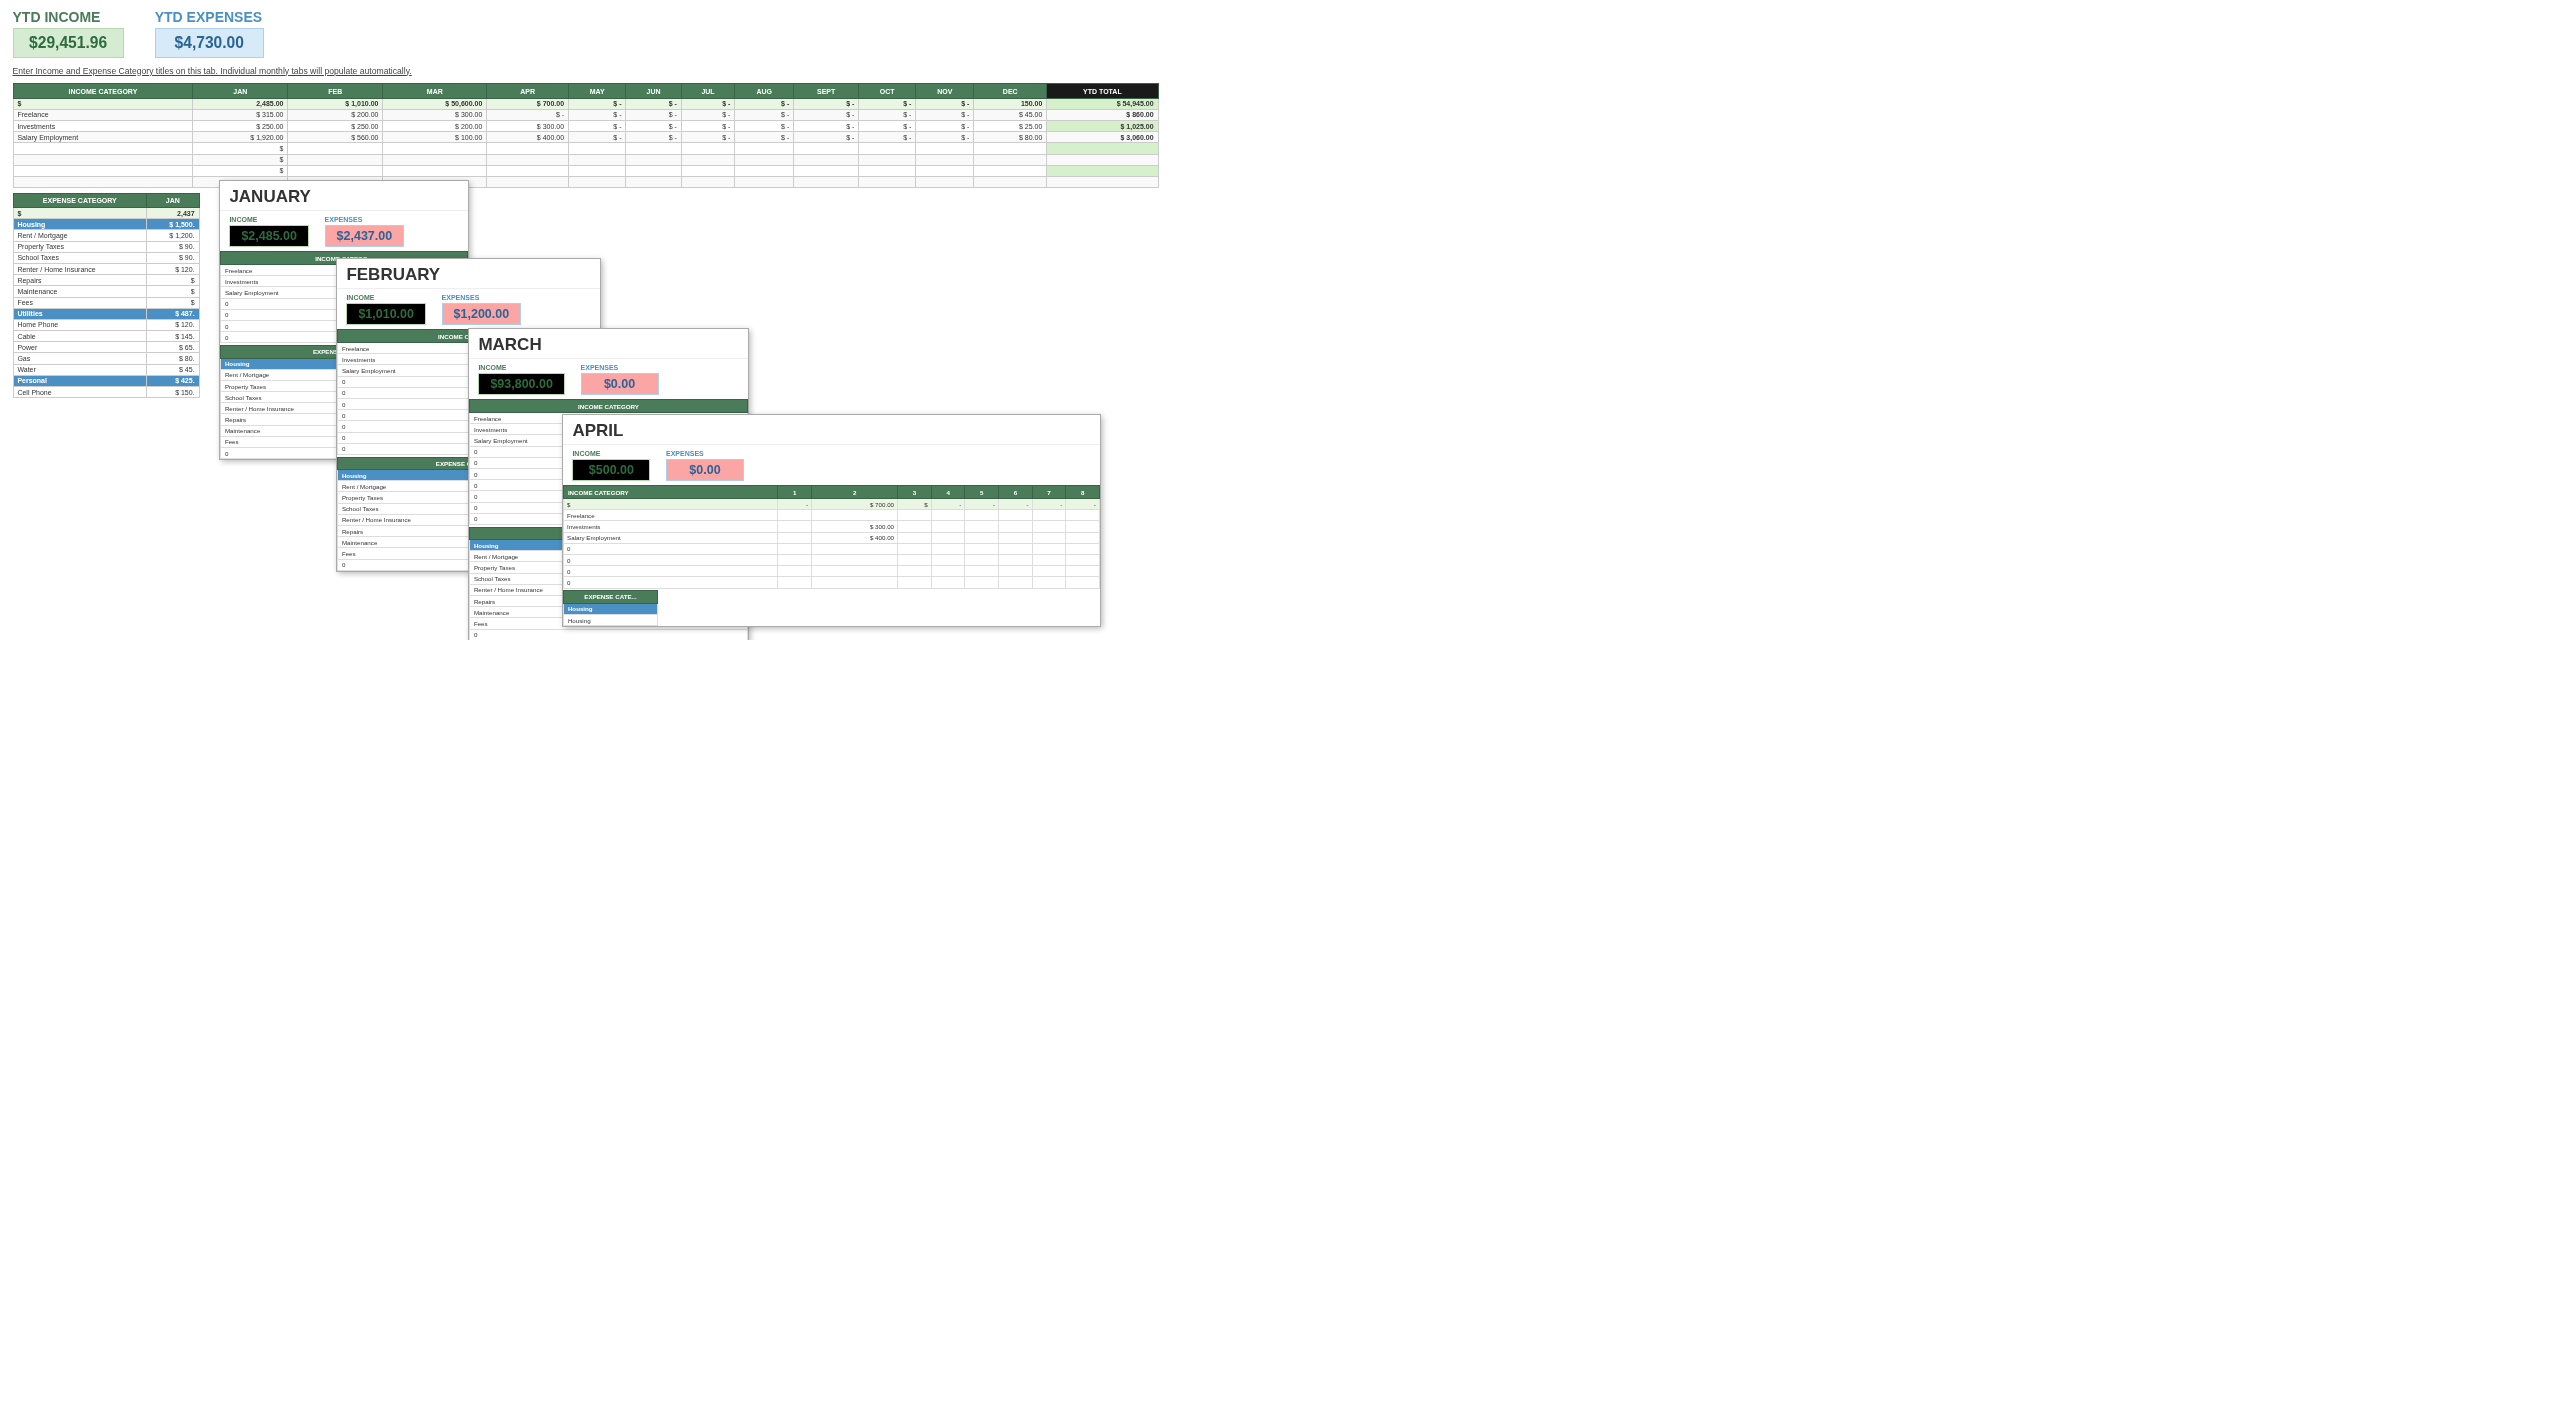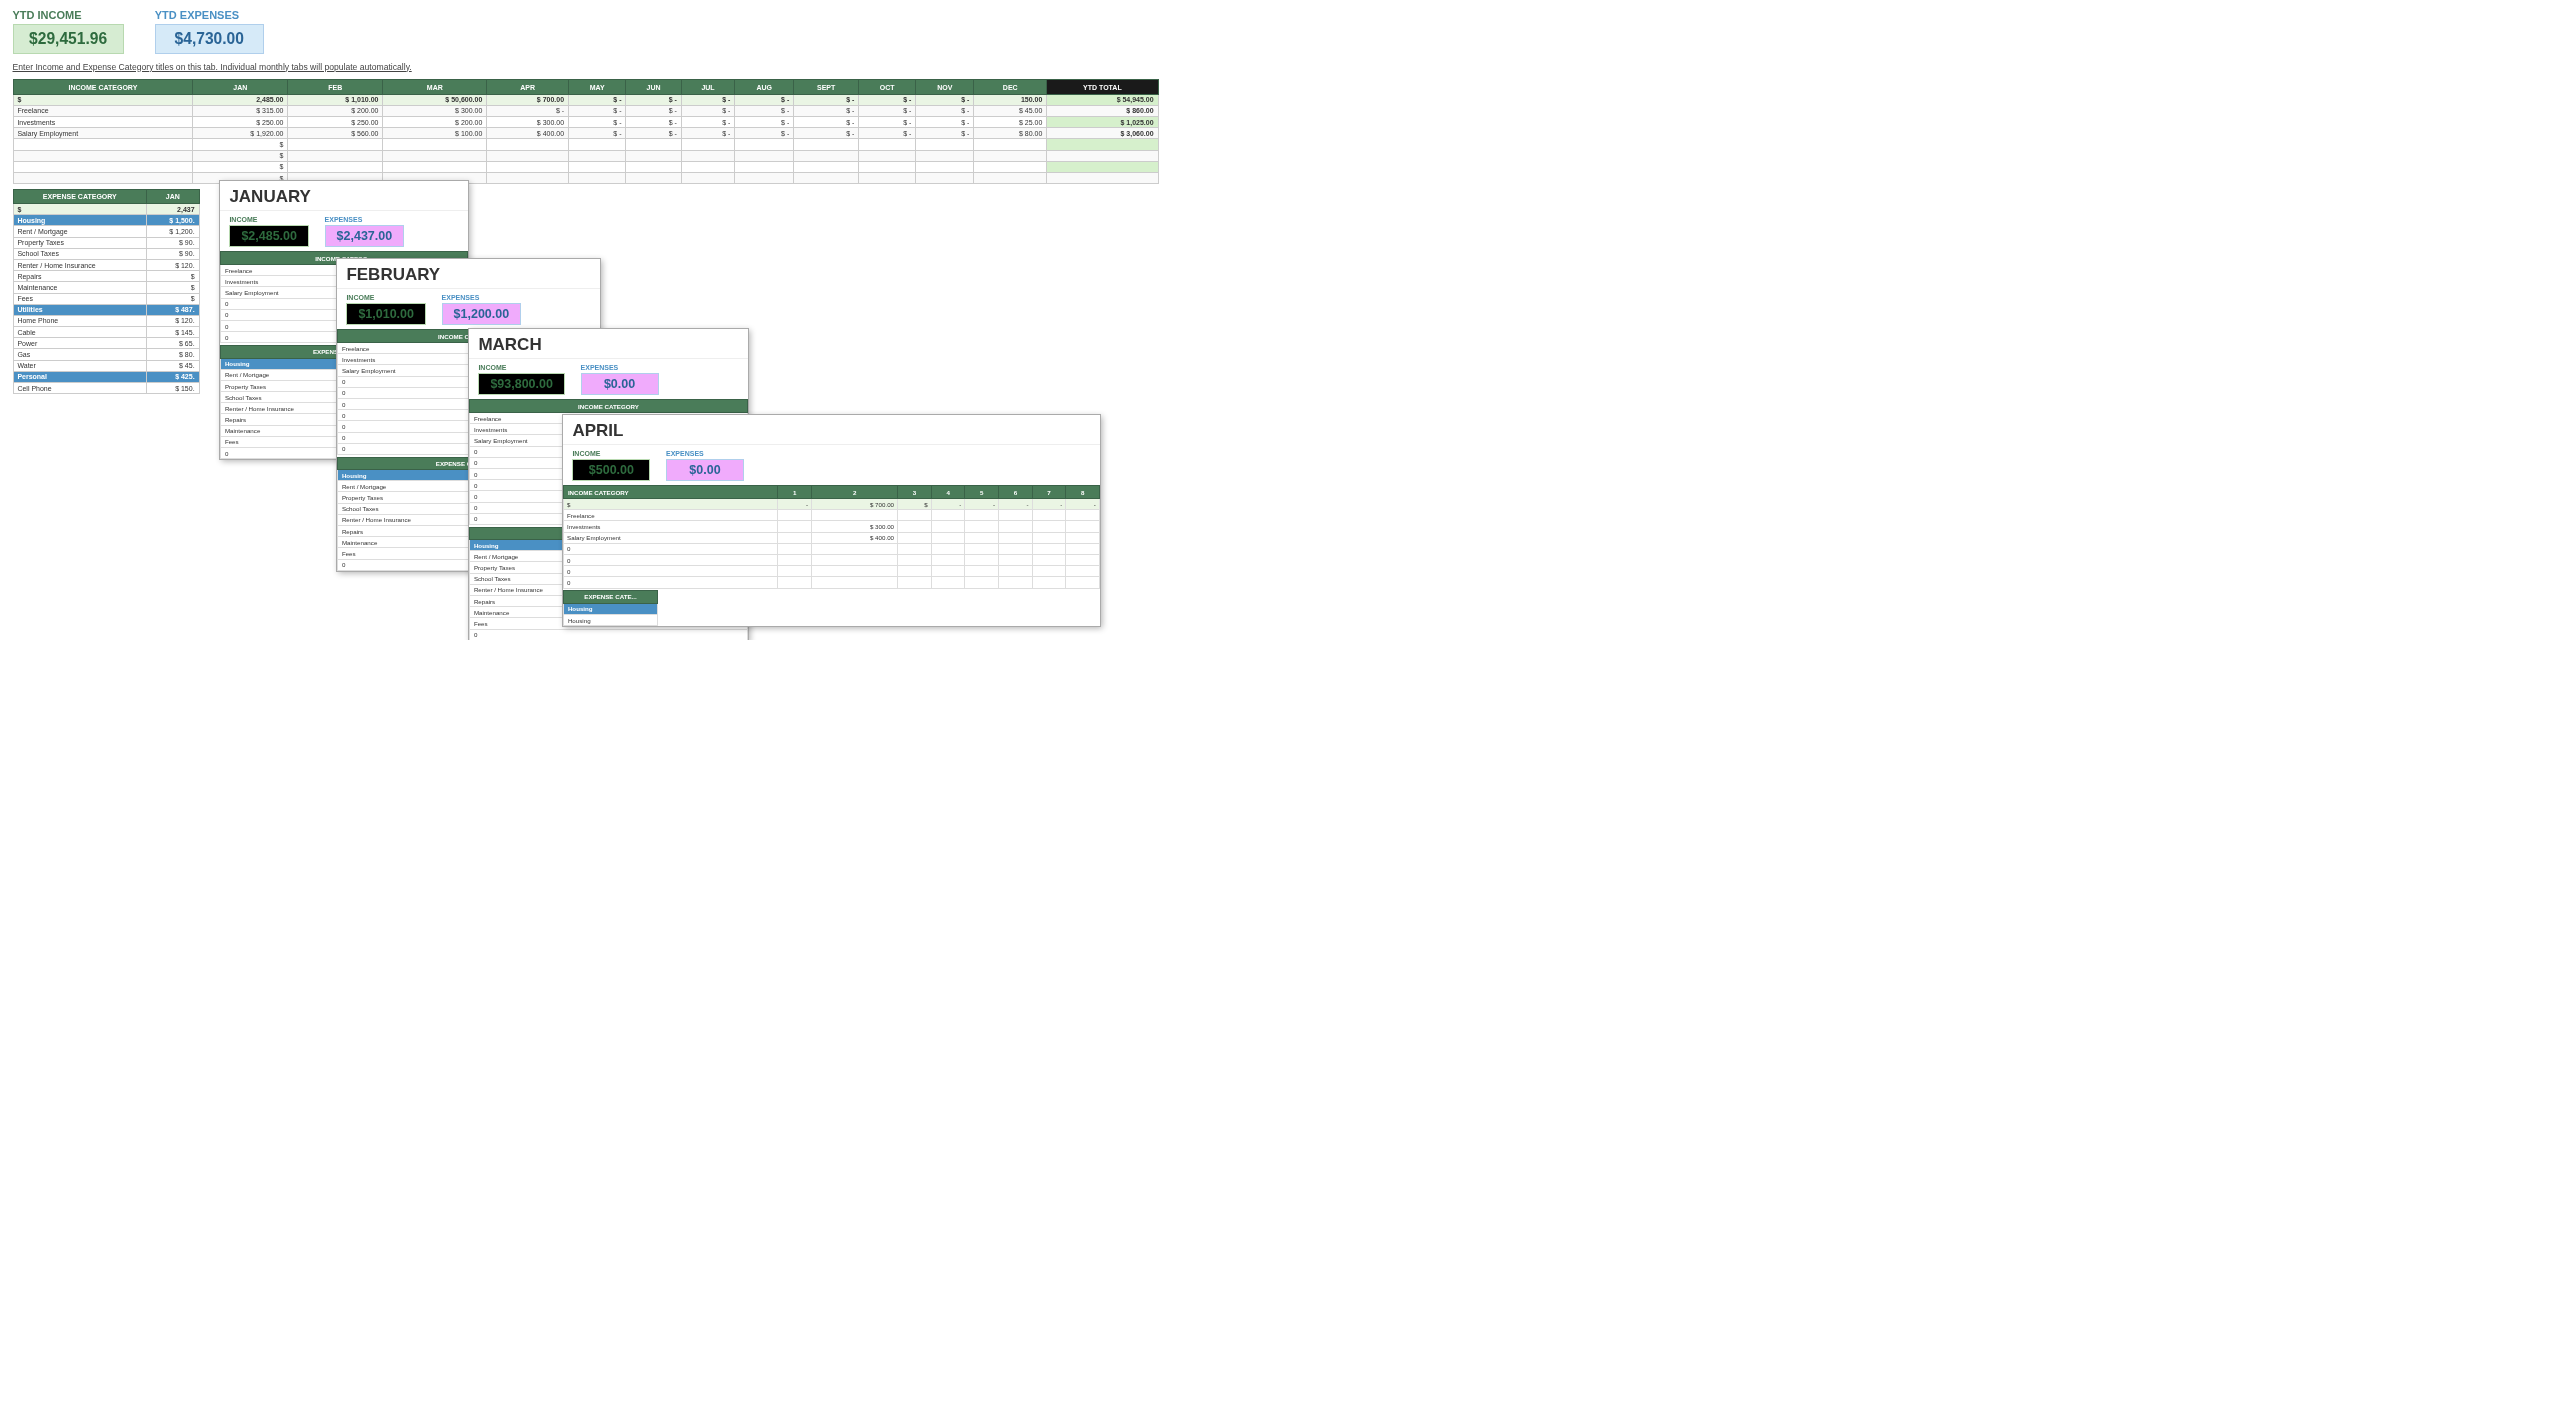--- a/index.html
+++ b/index.html
@@ -27,21 +27,21 @@
       letter-spacing: 0.8px;
     }
 
     .ytd-row {
       display: flex;
       gap: 31px;
       margin-bottom: 7.8px;
     }
 
     .ytd-block label {
-      font-size: 11px;
+      font-size: 14px;
       font-weight: bold;
       color: #4a7c59;
       display: block;
       margin-bottom: 3.1px;
     }
 
     .ytd-block.expenses label {
       color: #4a90c4;
     }
 
@@ -218,21 +218,21 @@
       text-align: center;
     }
 
     .overlay-value.income {
       background: #000000;
       color: #2e6b3e;
       border: 0.8px solid #b8d9b0;
     }
 
     .overlay-value.expense {
-      background: #f0abfc;
+      background: #fca5a5;
       color: #2a6496;
       border: 0.8px solid #b0cfec;
     }
 
     .mini-table {
       border-collapse: collapse;
       font-size: 6.2px;
       width: 100%;
     }
 

